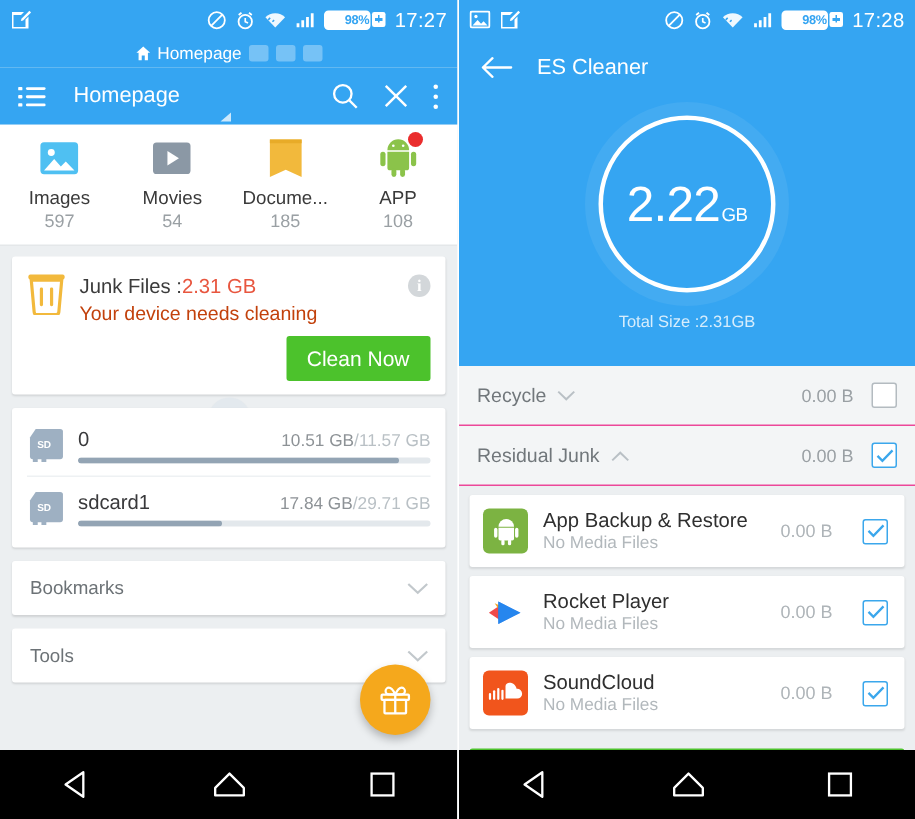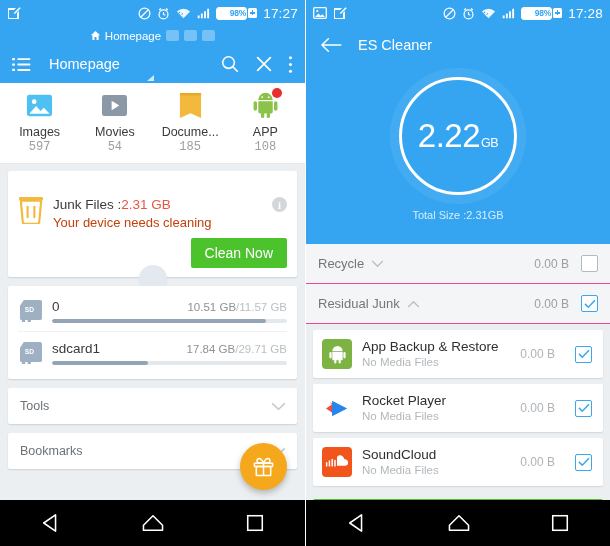--- a/index.html
+++ b/index.html
@@ -74,35 +74,35 @@
     justify-content: space-around; align-items: flex-start;
     border-bottom: 1px solid #e4e7e9;
   }
   .cat { width: 58px; text-align: center; }
   .cat-ico {
     width: 31px; height: 31px; margin: 0 auto 4px;
     position: relative; display: flex; align-items: center; justify-content: center;
   }
   .cat-name { font-size: 12.5px; color: #3a3a3a; line-height: 15px;
     white-space: nowrap; overflow: hidden; text-overflow: ellipsis; }
-  .cat-count { font-size: 12px; color: #9aa0a4; line-height: 15px; font-family: Liberation Mono, monospace; }
+  .cat-count { font-size: 12px; color: #9aa0a4; line-height: 15px; }
   .badge-dot {
     position: absolute; top: -2px; right: -1px;
     width: 10px; height: 10px; border-radius: 50%; background: #ea2d2d;
   }
 
   
   .body { background: #eceff1; padding: 7px 8px 0; position: relative; }
   .card {
     background: #ffffff; border-radius: 2px;
     box-shadow: 0 1px 1.5px rgba(0,0,0,0.12);
   }
 
   
-  .junk { padding: 24px 10px 9px; position: relative; margin-bottom: 9px; }
+  .junk { padding: 10px 10px 9px; position: relative; margin-bottom: 9px; }
   .junk-top { display: flex; align-items: flex-start; gap: 9px; }
   .junk-text { flex: 1; padding-top: 1px; }
   .junk-title { font-size: 13.5px; color: #3b3b3b; line-height: 18px; }
   .junk-size { color: #e8563f; }
   .junk-sub { font-size: 13px; color: #c2410c; line-height: 18px; }
   .info-ico {
     width: 15px; height: 15px; border-radius: 50%; background: #d3d7da;
     color: #ffffff; font-size: 11px; font-weight: bold;
     display: flex; align-items: center; justify-content: center;
     font-family: "Liberation Serif", serif; margin-top: 2px;
@@ -423,28 +423,28 @@
               <span class="st-total">/29.71 GB</span>
             </div>
             <div class="st-bar">
               <div class="st-fill" id="fill1" style="width: 41%;"></div>
             </div>
           </div>
         </div>
       </div>
 
       <div class="card collapse">
-        <span class="cl-label">Tools</span>
+        <span class="cl-label">Bookmarks</span>
         <svg class="chev" width="15" height="9" viewBox="0 0 16 10">
           <path d="M1 1.5L8 8l7-6.5" fill="none" stroke="#c2c8cc" stroke-width="1.6"></path>
         </svg>
       </div>
 
       <div class="card collapse">
-        <span class="cl-label">Bookmarks</span>
+        <span class="cl-label">Tools</span>
         <svg class="chev" width="15" height="9" viewBox="0 0 16 10">
           <path d="M1 1.5L8 8l7-6.5" fill="none" stroke="#c2c8cc" stroke-width="1.6"></path>
         </svg>
       </div>
     </div>
 
     <div class="fab">
       <svg width="23" height="23" viewBox="0 0 24 24">
         <rect x="2.5" y="8.5" width="19" height="3.6" rx="0.6" fill="none" stroke="#fff" stroke-width="1.6"></rect>
         <rect x="4.5" y="12.1" width="15" height="9.4" rx="0.6" fill="none" stroke="#fff" stroke-width="1.6"></rect>

